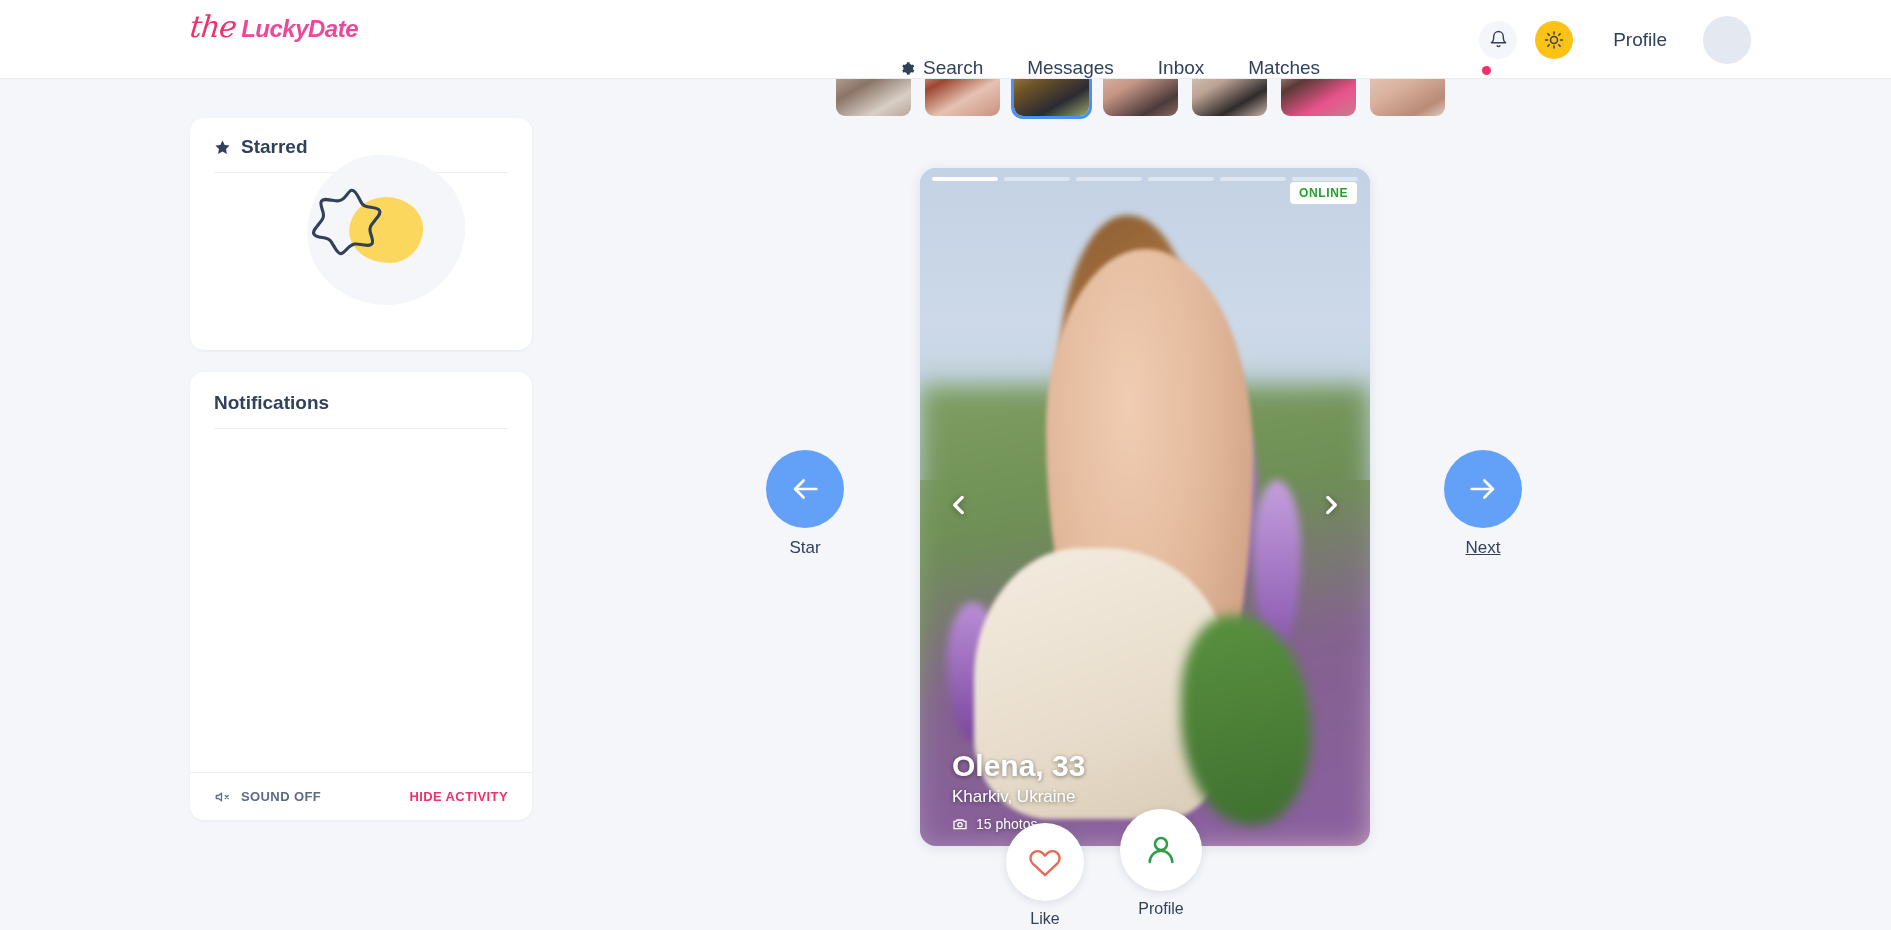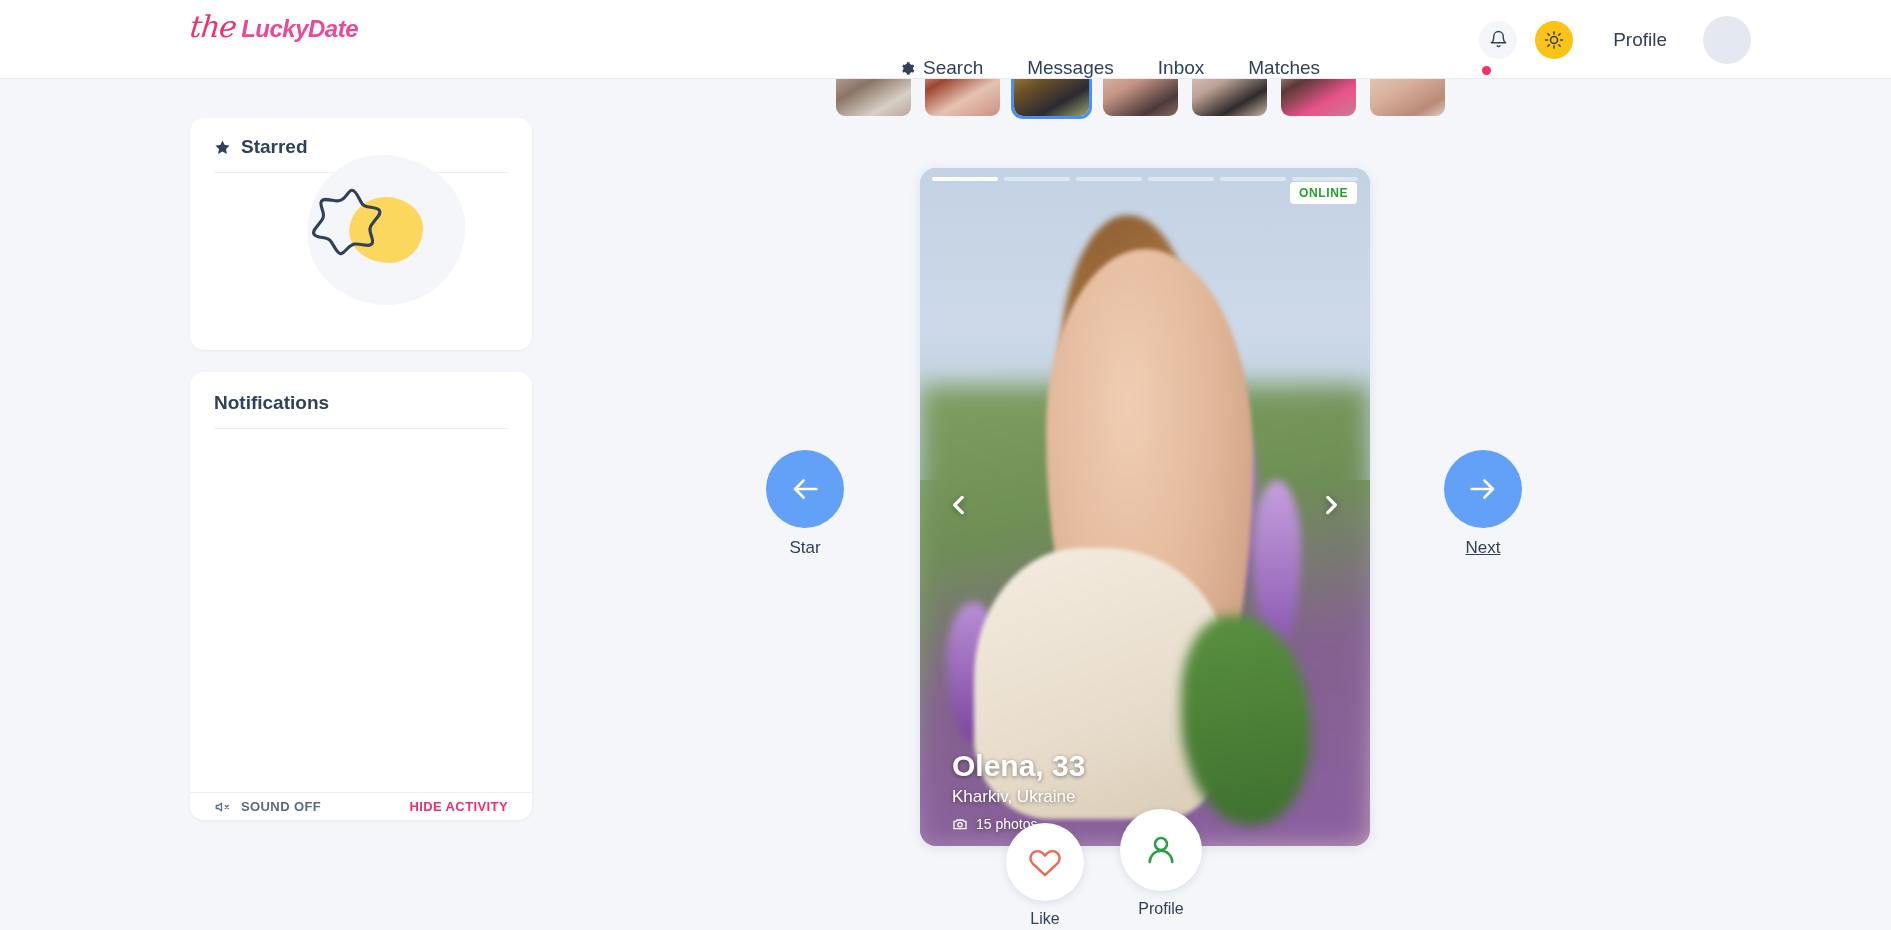--- a/index.html
+++ b/index.html
@@ -129,21 +129,21 @@
     height: 448px;
     position: relative;
     display: flex; flex-direction: column;
   }
   .notif-title {
     padding: 20px 24px 14px 24px;
     font-size: 19px; font-weight: bold; color: #32415b;
   }
   .notif-body { flex: 1; }
   .notif-footer {
-    height: 28px;
+    height: 48px;
     border-top: 1px solid #eceff5;
     display: flex; align-items: center; justify-content: space-between;
     padding: 0 24px;
   }
   .sound-off {
     display: flex; align-items: center; gap: 9px;
     font-size: 13px; font-weight: bold; letter-spacing: 0.4px;
     color: #5c6b85; cursor: pointer;
   }
   .hide-activity {

